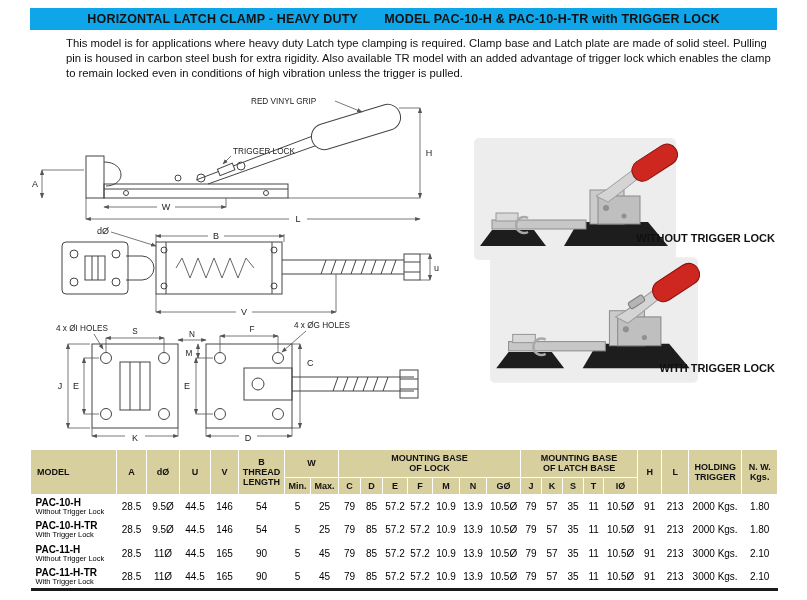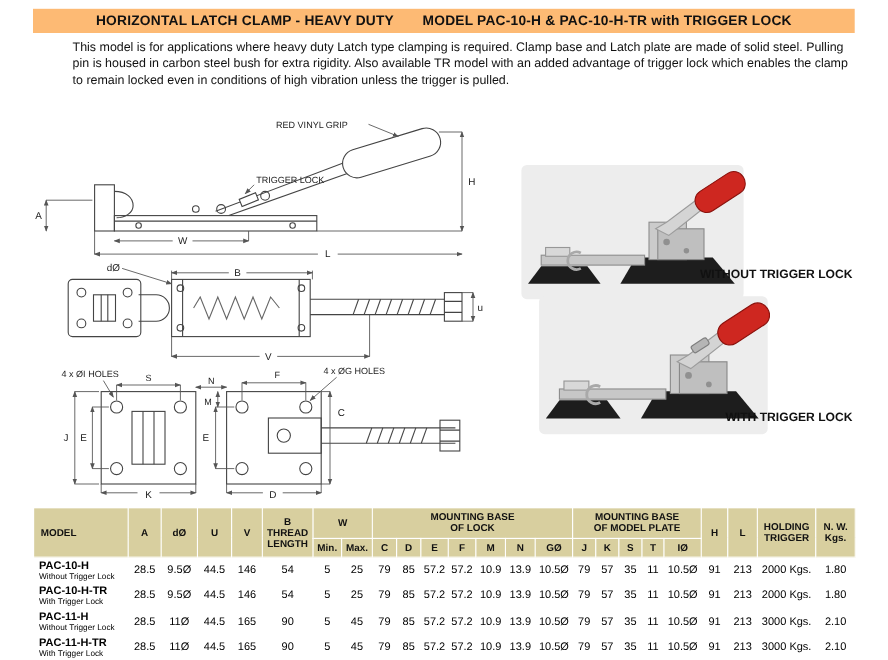--- a/index.html
+++ b/index.html
@@ -1,22 +1,22 @@
 <!DOCTYPE html>
 <html><head>
 <meta charset="utf-8">
 <style>
   * { margin:0; padding:0; box-sizing:border-box; }
   html,body { width:807px; height:600px; }
   body { background:#fff; font-family:"Liberation Sans", sans-serif; color:#000; overflow:hidden; }
   .page { width:807px; height:600px; padding:8px 30px 0; position:relative; }
-  .band { background:#fdba74; text-align:center; font-weight:bold; font-size:12.5px; padding:4px 4px; letter-spacing:.2px; color:#111; }
+  .band { background:#0ea5e9; text-align:center; font-weight:bold; font-size:12.5px; padding:4px 4px; letter-spacing:.2px; color:#111; }
   .band .gap { display:inline-block; width:26px; }
   .desc { font-size:11.3px; line-height:1.33; margin-top:6px; color:#111;margin-left:36px; }
-  .content { position:relative; height:354px; margin-top:21px; }
+  .content { position:relative; height:354px; margin-top:9px; }
   .diagram-svg { position:absolute; left:-4px; top:0; }
   .diagram-svg text { fill:#1c1c1c; stroke:none; }
   .t8 { font-size:8.2px; }
   .t9 { font-size:9px; }
   .mid { text-anchor:middle; }
   .photos { position:absolute; right:0; top:36px; width:305px; height:318px; }
   .photo-svg { position:absolute; }
   .p1 { left:0; top:10px; }
   .p2 { left:16px; top:128px; }
   .photo-label { position:absolute; right:2px; font-size:11px; font-weight:bold; color:#111; }
@@ -296,21 +296,21 @@
         <th rowspan="2">U</th>
         <th rowspan="2">V</th>
         <th rowspan="2">B THREAD LENGTH</th>
         <th colspan="2">W</th>
         <th colspan="7">
             <span class="blk">MOUNTING BASE</span>
             <span class="blk">OF LOCK</span>
           </th>
         <th colspan="5">
             <span class="blk">MOUNTING BASE</span>
-            <span class="blk">OF MODEL PLATE</span>
+            <span class="blk">OF LATCH BASE</span>
           </th>
         <th rowspan="2">H</th>
         <th rowspan="2">L</th>
         <th rowspan="2">
             <span class="blk">HOLDING</span>
             <span class="blk">TRIGGER</span>
           </th>
         <th rowspan="2">
             <span class="blk">N. W.</span>
             <span class="blk">Kgs.</span>

